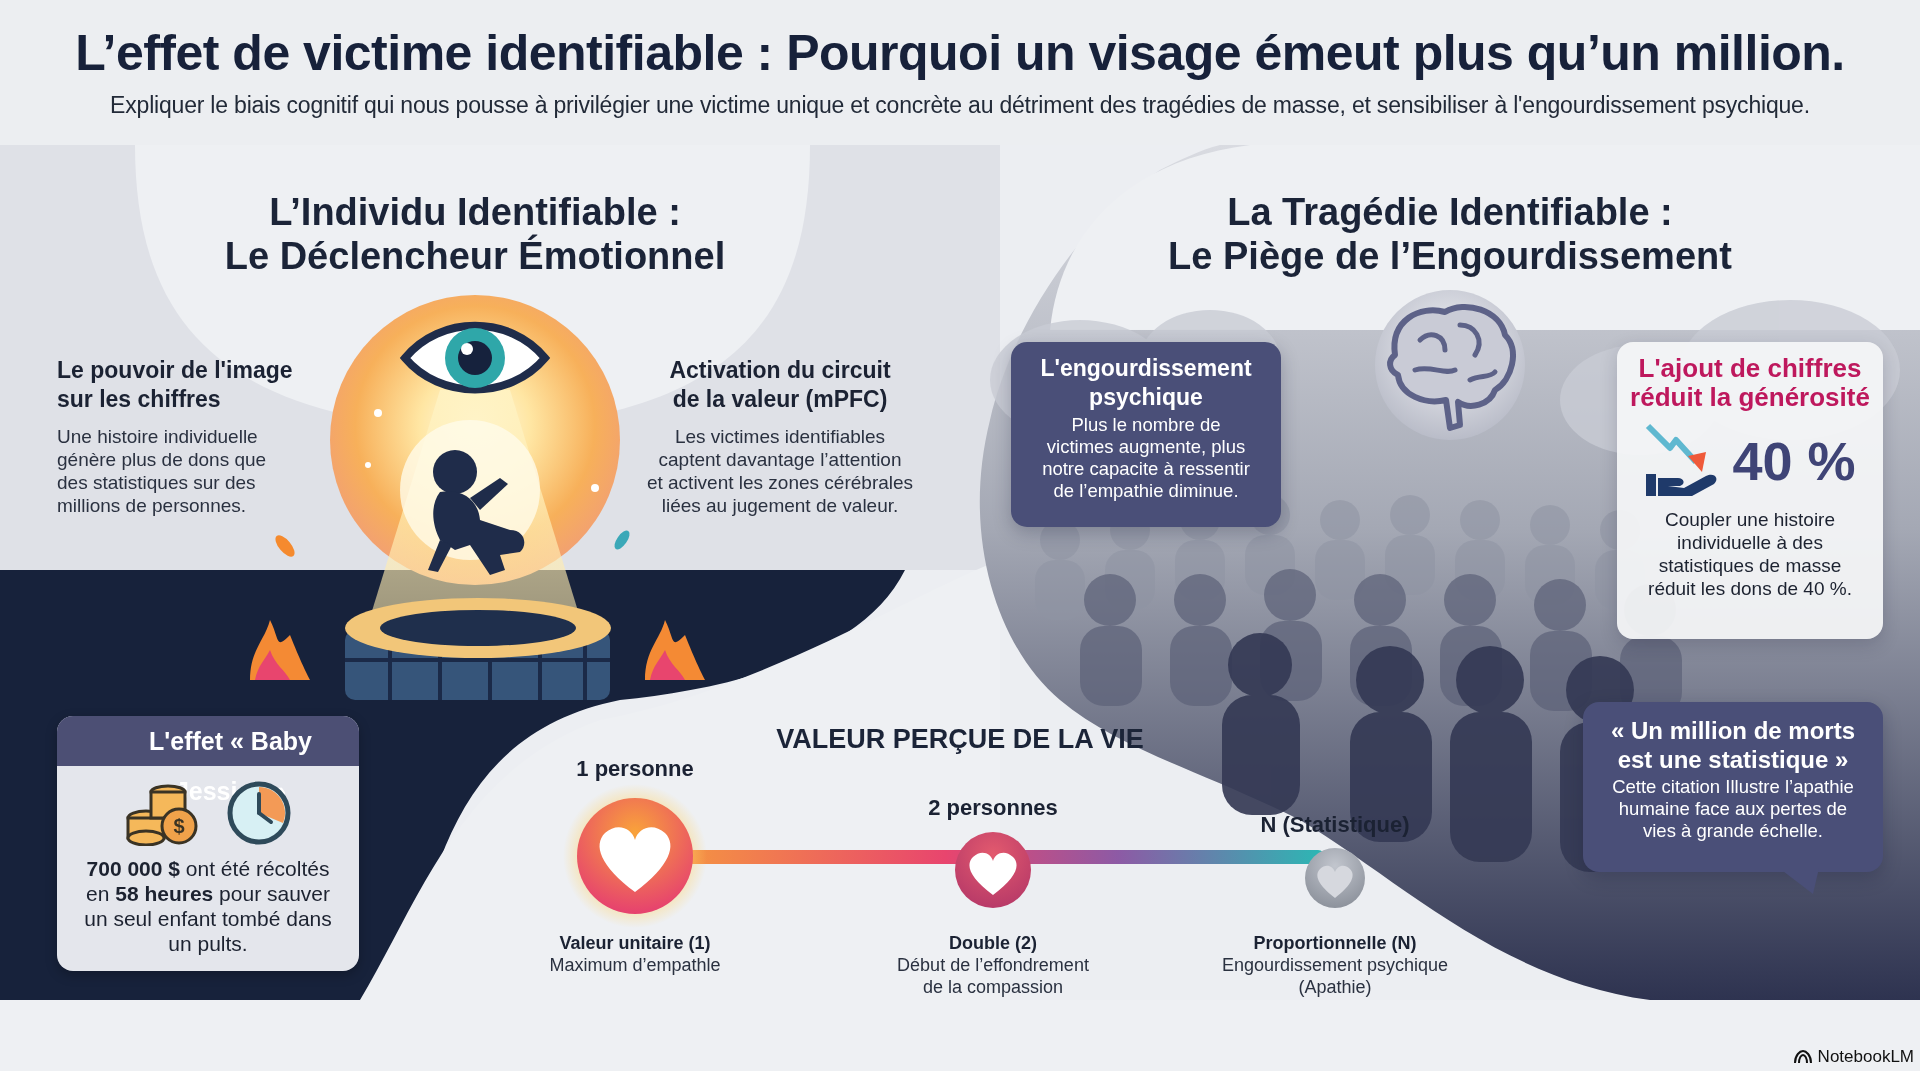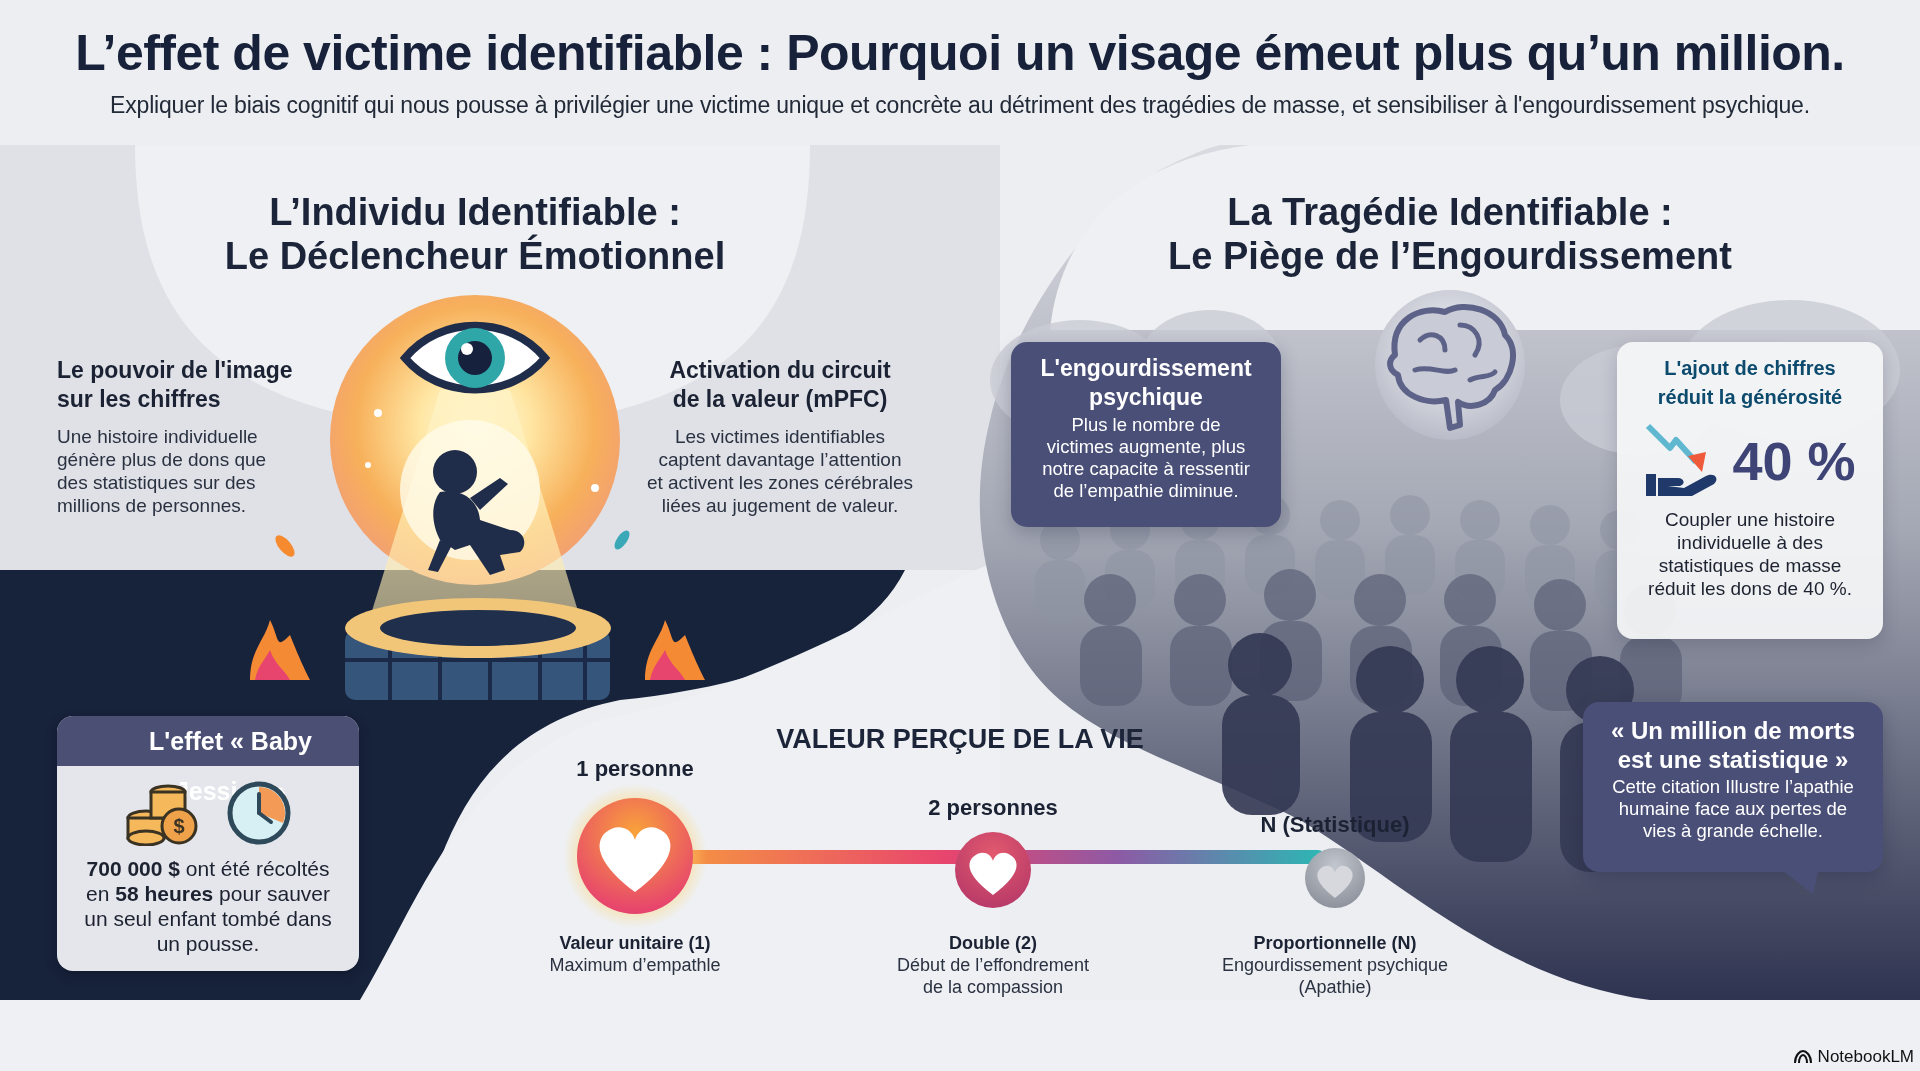--- a/index.html
+++ b/index.html
@@ -307,39 +307,39 @@
         <circle cx="33" cy="33" r="29" fill="#d7f0f4" stroke="#2e4a5a" stroke-width="5"></circle>
         <path d="M33 33 L33 7 A26 26 0 0 1 57 43 Z" fill="#f39a56"></path>
         <line x1="33" y1="33" x2="33" y2="14" stroke="#2e4a5a" stroke-width="4" stroke-linecap="round"></line>
         <line x1="33" y1="33" x2="45" y2="42" stroke="#2e4a5a" stroke-width="4" stroke-linecap="round"></line>
       </svg>
     </div>
     <div class="baby-card-body">
       <div><b>700 000 $</b><span> ont été récoltés</span></div>
       <div><span>en </span><b>58 heures</b><span> pour sauver</span></div>
       <div>un seul enfant tombé dans</div>
-      <div>un pousse.</div>
+      <div>un pults.</div>
     </div>
   </div>
 
   <div class="dark-card" style="left:1011px; top:342px; width:270px; height:185px; padding-top:12px;">
     <div style="font-size:23px; font-weight:700; line-height:29px;">
       <div>L'engourdissement</div>
       <div>psychique</div>
     </div>
     <div style="font-size:18.5px; line-height:22px; margin-top:2px;">
       <div>Plus le nombre de</div>
       <div>victimes augmente, plus</div>
       <div>notre capacite à ressentir</div>
       <div>de l’empathie diminue.</div>
     </div>
   </div>
 
   <div class="light-card" style="left:1617px; top:342px; width:266px; height:297px; padding-top:12px;">
-    <div style="font-size:20px; font-weight:700; line-height:29px; color:#0c4a6e;">
+    <div style="font-size:26px; font-weight:700; line-height:29px; color:#be185d;">
       <div>L'ajout de chiffres</div>
       <div>réduit la générosité</div>
     </div>
     <div style="display:flex; align-items:center; justify-content:center; gap:8px; margin-top:10px;">
       <svg width="80" height="78" viewBox="0 0 80 78">
         <polyline points="4,4 26,26 32,18 52,40" fill="none" stroke="#5fb8d0" stroke-width="6" stroke-linejoin="round"></polyline>
         <polygon points="44,34 62,30 58,50" fill="#ef5a3a"></polygon>
         <rect x="2" y="52" width="10" height="22" fill="#1f3a6a"></rect>
         <path d="M14 56 L34 56 C40 56 42 62 36 64 L24 64 L40 66 L62 54 C70 50 76 56 70 62 L48 74 L14 74 Z" fill="#1f3a6a"></path>
       </svg>

